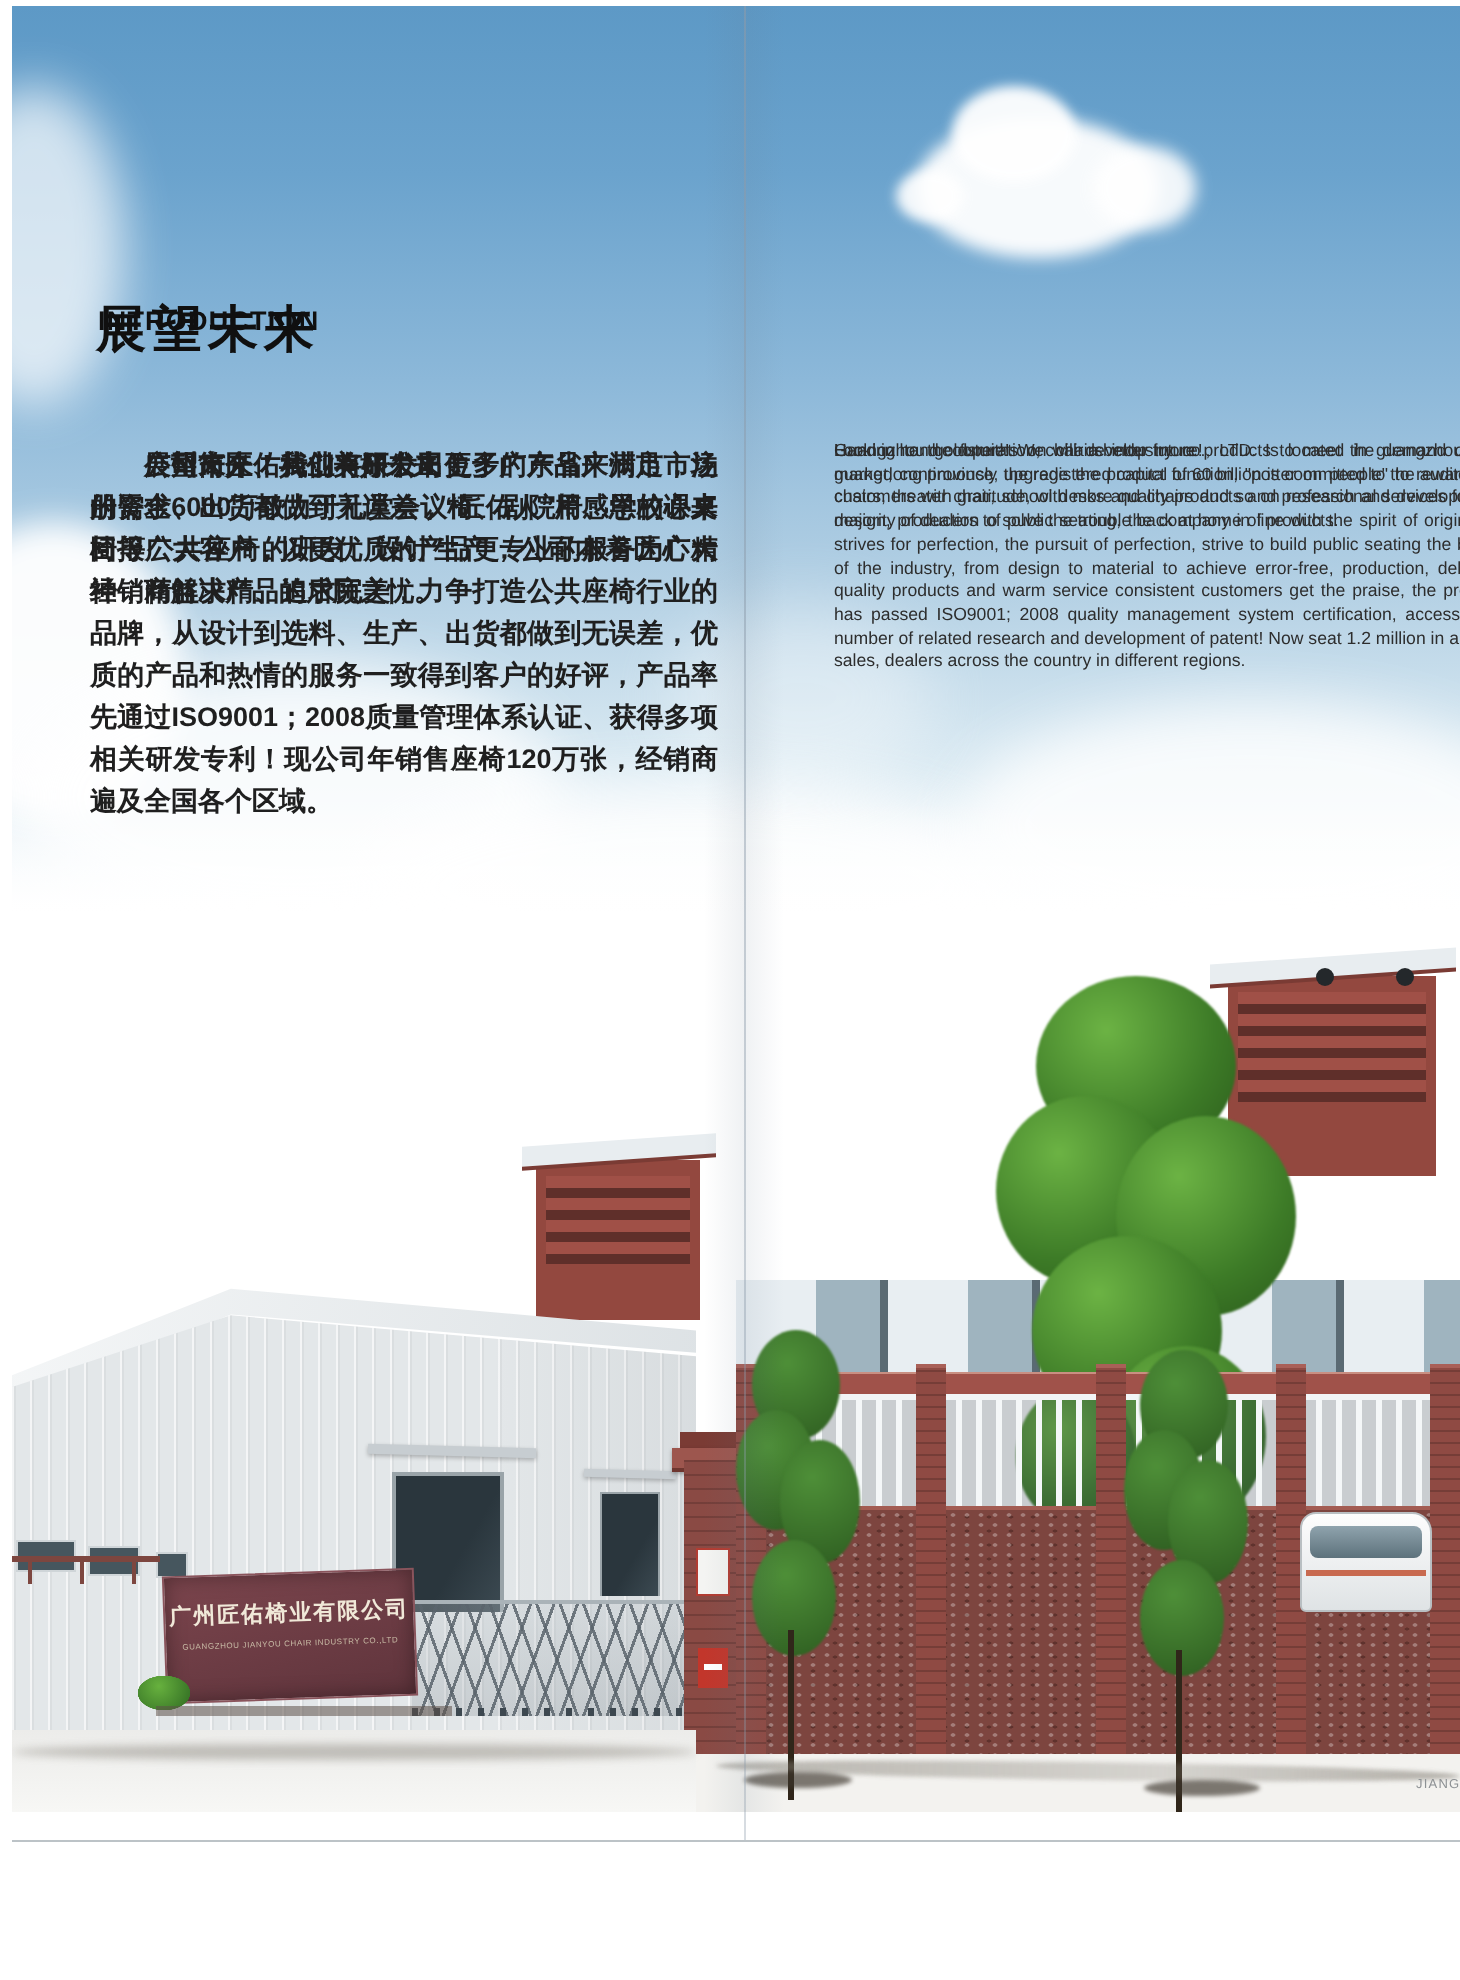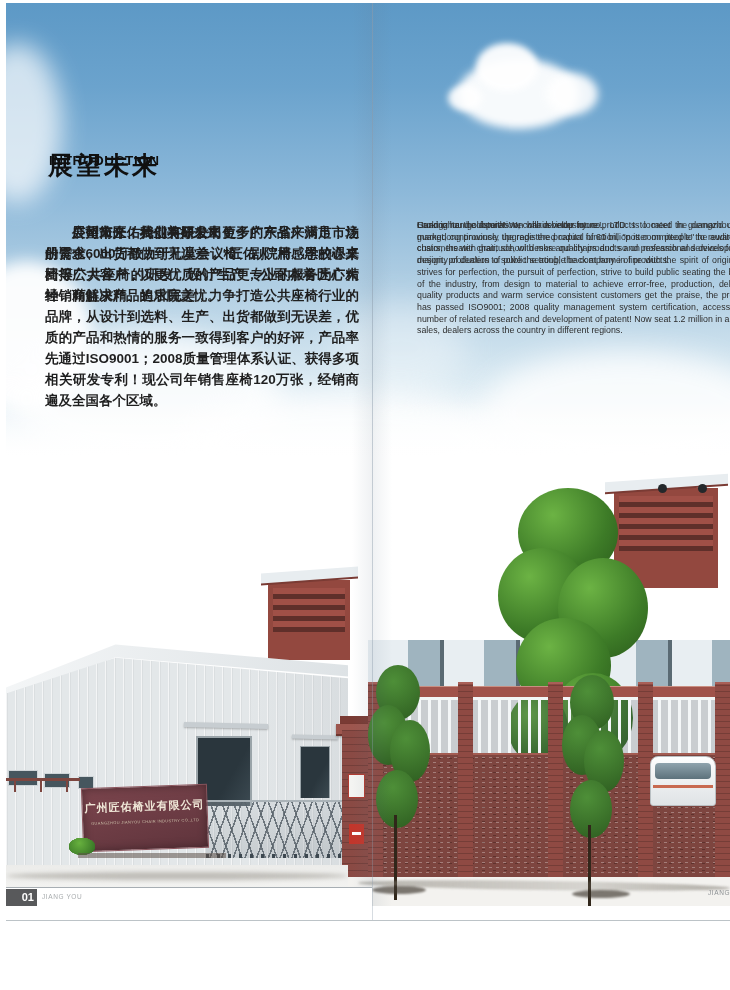--- a/index.html
+++ b/index.html
@@ -318,20 +318,16 @@
     <div class="streak-l"></div>
     <div class="street-r"></div>
     <div class="streak-r"></div>
     <div class="tshadow tsh1"></div>
     <div class="tshadow tsh2"></div>
   </div>
 
   <div class="fold-shade"></div>
   <div class="fold"></div>
 
-  <div class="footer-l">
-    <div class="pagebox">01</div>
-    <div class="brand-l">JIANG YOU</div>
-  </div>
   <div class="brand-r">JIANG YOU</div>
   <div class="bline"></div>
 
 </div>
 
 </body></html>

